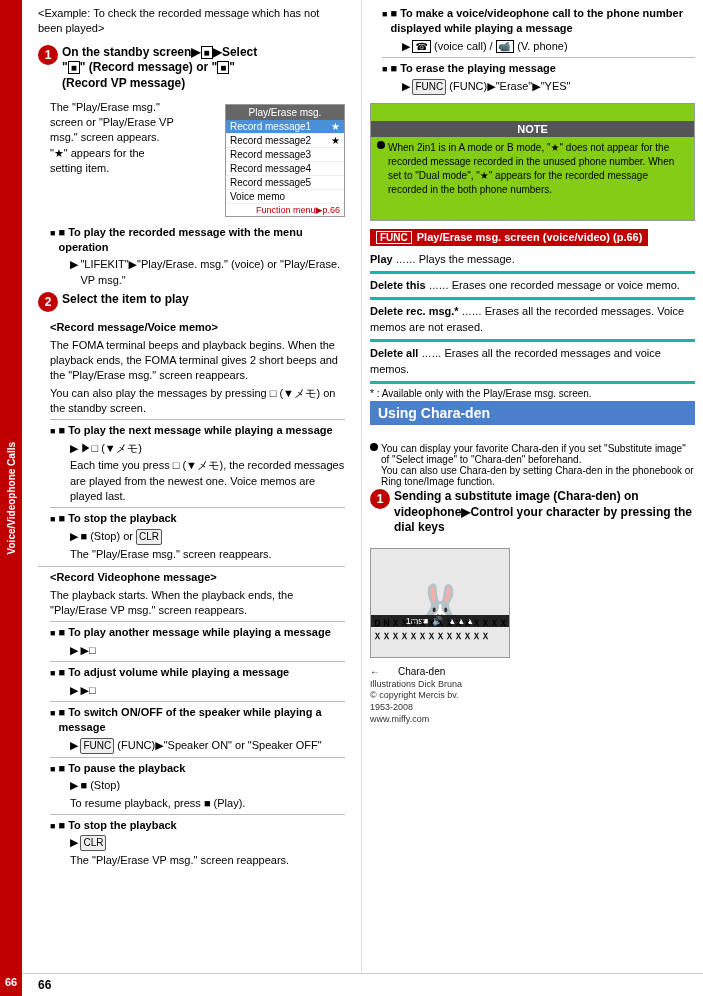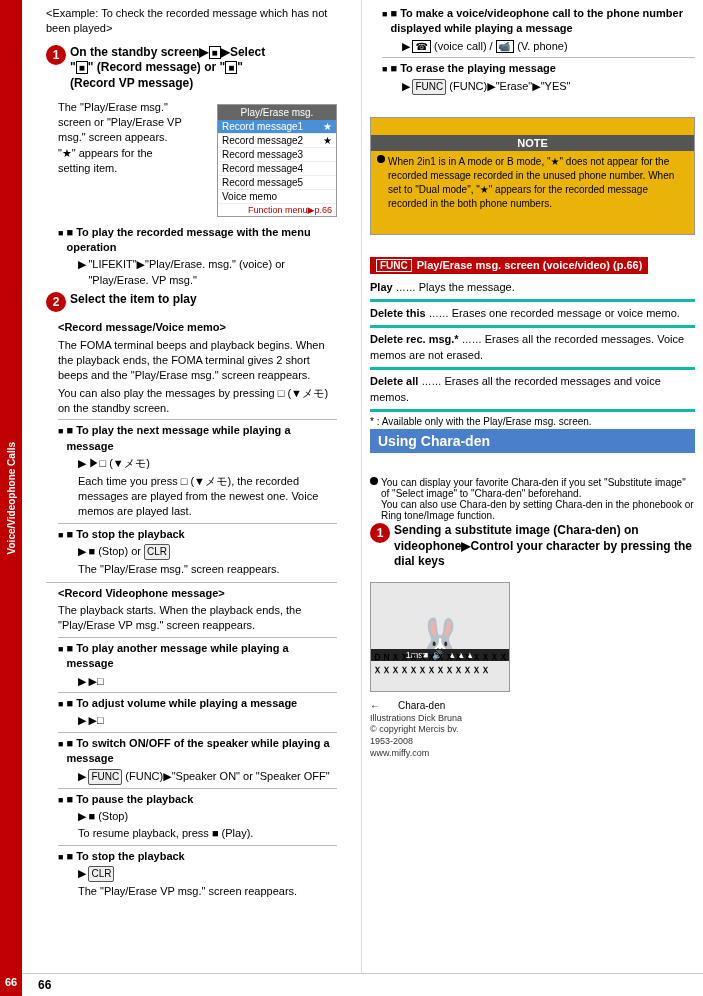--- a/index.html
+++ b/index.html
@@ -47,21 +47,21 @@
       display: flex;
       flex-direction: column;
     }
     
     .two-col {
       display: flex;
       flex: 1;
     }
     .col-left {
       width: 340px;
-      padding: 6px 24px;
+      padding: 6px 16px;
       border-right: 1px solid #ddd;
     }
     .col-right {
       flex: 1;
       padding: 6px 8px;
     }
     
     .step-circle {
       display: inline-flex;
       align-items: center;
@@ -158,23 +158,23 @@
     }
     .screenshot-footer {
       text-align: right;
       font-size: 9px;
       color: #c00000;
       padding: 1px 4px;
     }
     
     .note-box {
       border: 1px solid #999;
-      margin: 22px 0;
+      margin: 8px 0;
       padding: 21px 6px;
-      background: #eab308;
+      background: #84cc16;
     }
     .note-header {
       background: #555;
       color: #fff;
       font-size: 11px;
       font-weight: bold;
       padding: 2px 6px;
       margin: -4px -6px 4px -6px;
       text-align: center;
     }
@@ -228,21 +228,21 @@
     .func-dots {
       font-size: 10px;
     }
     
     .chara-den-header {
       background: #4a7fcb;
       color: #fff;
       font-size: 14px;
       font-weight: bold;
       padding: 4px 8px;
-      margin-bottom: 24px;
+      margin-bottom: 18px;
     }
     .chara-image-box {
       width: 140px;
       height: 110px;
       border: 1px solid #999;
       background: #e8e8e8;
       margin: 4px 0;
       display: flex;
       flex-direction: column;
       align-items: center;

